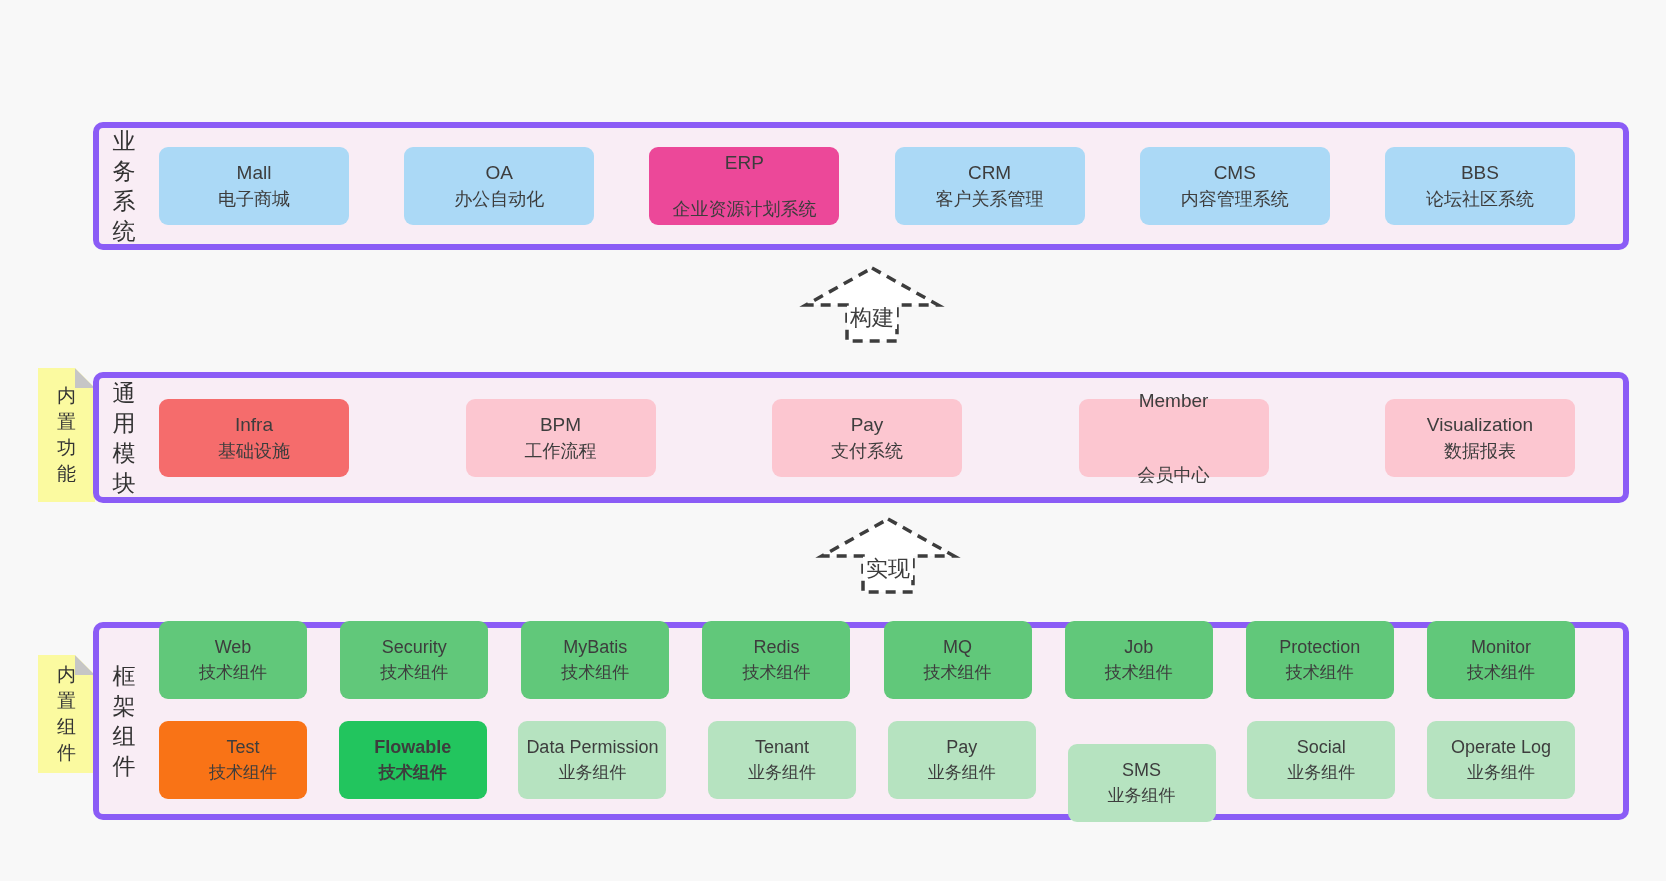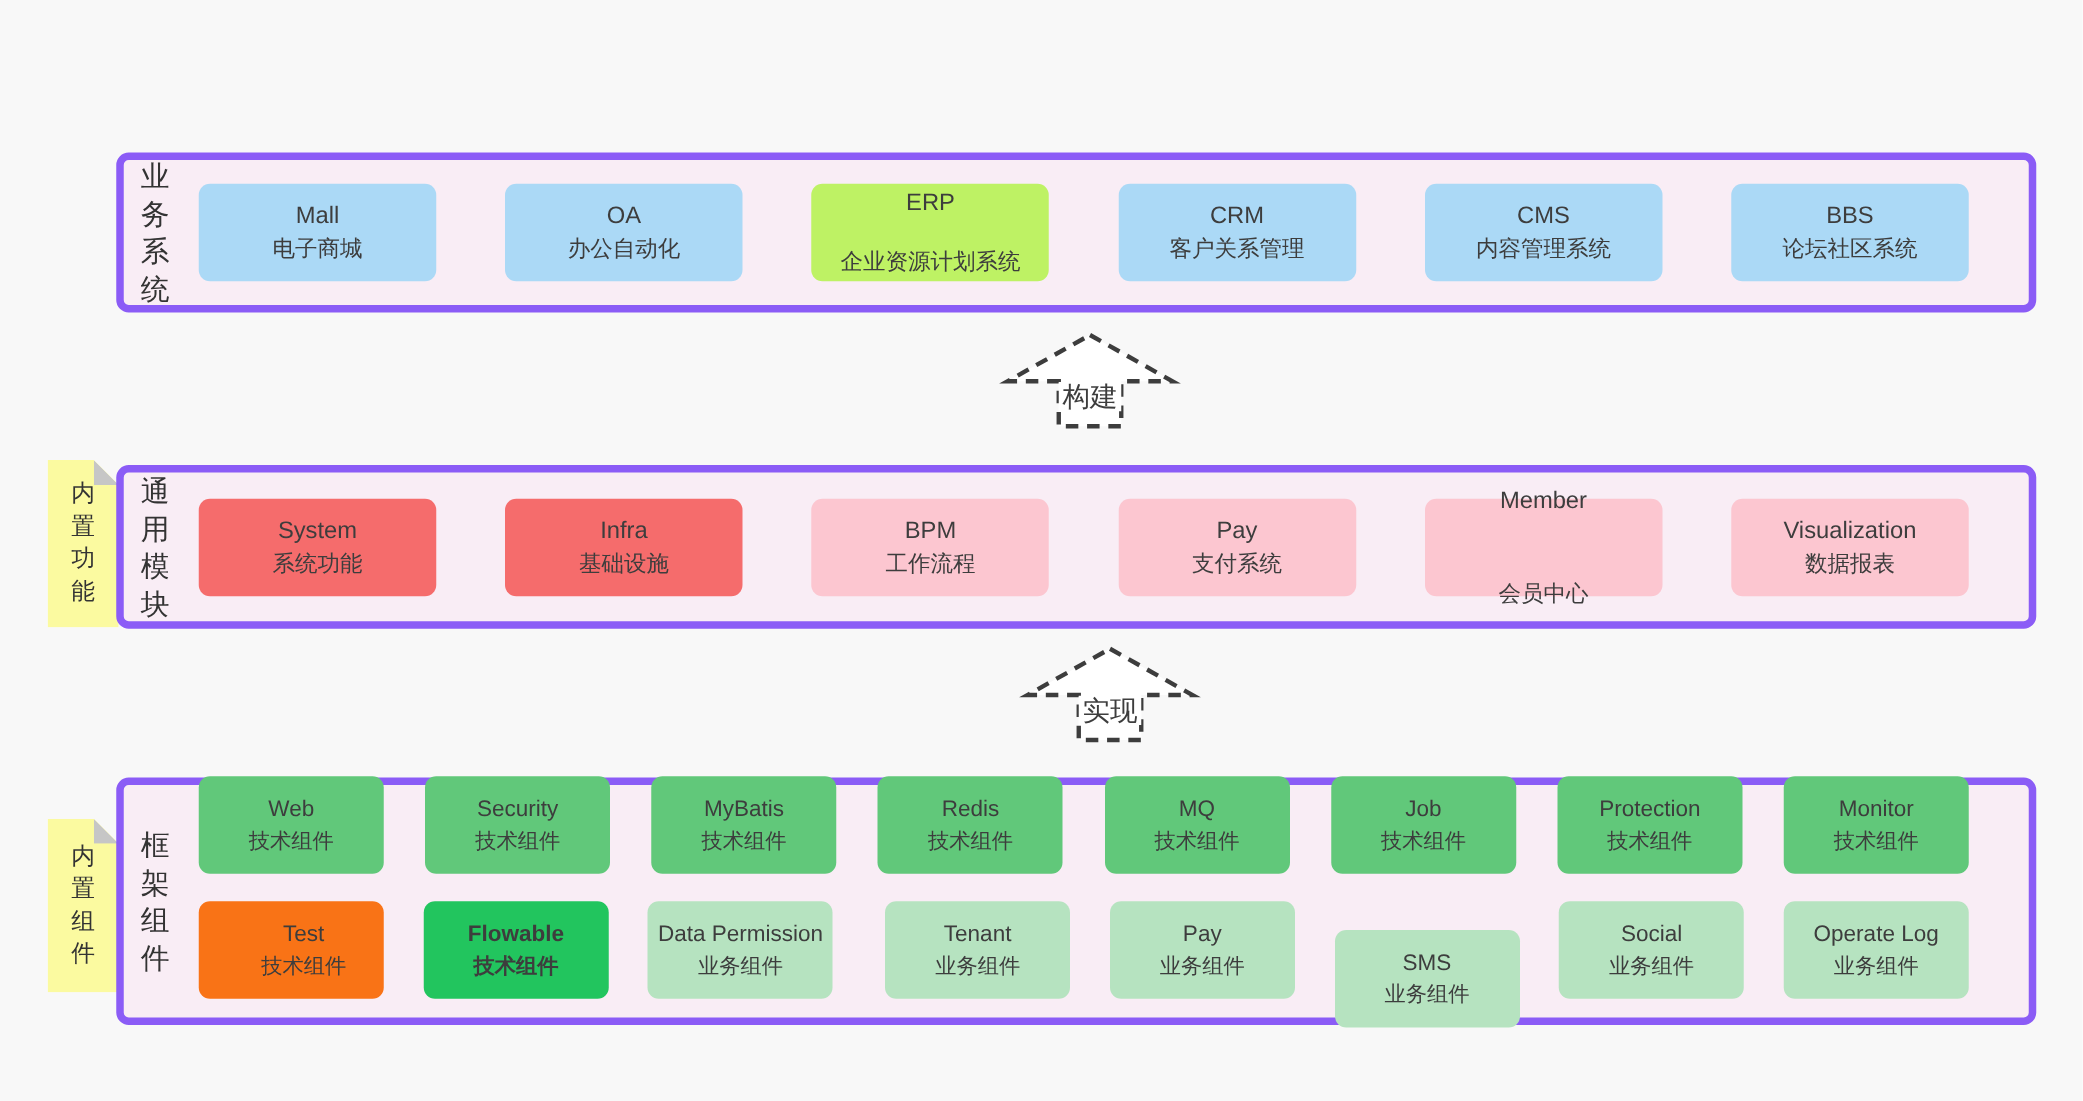--- a/index.html
+++ b/index.html
@@ -32,21 +32,21 @@
     background:#ffffff;font-size:22px;line-height:23px;padding:0 3px;white-space:nowrap;
   }
   .a0{left:802px;top:266px}
   .a1{left:818px;top:517px}
   .note{
     position:absolute;left:38px;width:57px;background:#fbfaa0;z-index:1;
     display:flex;align-items:center;justify-content:center;
     clip-path:polygon(0 0,calc(100% - 20px) 0,100% 20px,100% 100%,0 100%);
   }
   .n1{top:368px;height:134px}
-  .n2{top:655px;height:139px}
+  .n2{top:655px;height:118px}
   .note-fold{position:absolute;top:0;right:0;width:20px;height:20px;background:#c6c6c6;clip-path:polygon(0 0,100% 100%,0 100%)}
   .note-text{width:24px;text-align:center;word-break:break-all;font-size:19px;line-height:26px;color:#333}
 </style>
 </head>
 <body>
 
 <div class="canvas">
 
   <div class="note n1">
     <div class="note-fold"></div>
@@ -64,21 +64,21 @@
     <div class="rows">
         <div class="card-row">
           <div class="card" style="background: rgb(171, 217, 246);">
             <div class="card-title">Mall</div>
             <div class="card-subtitle">电子商城</div>
           </div>
           <div class="card" style="background: rgb(171, 217, 246);">
             <div class="card-title">OA</div>
             <div class="card-subtitle">办公自动化</div>
           </div>
-          <div class="card" style="background: #bef264; gap: 20px;">
+          <div class="card" style="background: #ec4899; gap: 20px;">
             <div class="card-title">ERP</div>
             <div class="card-subtitle">企业资源计划系统</div>
           </div>
           <div class="card" style="background: rgb(171, 217, 246);">
             <div class="card-title">CRM</div>
             <div class="card-subtitle">客户关系管理</div>
           </div>
           <div class="card" style="background: rgb(171, 217, 246);">
             <div class="card-title">CMS</div>
             <div class="card-subtitle">内容管理系统</div>
@@ -98,24 +98,20 @@
     <div class="arrow-label">构建</div>
   </div>
 
   <div class="panel p1">
     <div class="v-label">
       <div class="v-label-text">通用模块</div>
     </div>
     <div class="rows">
         <div class="card-row">
           <div class="card" style="background: rgb(245, 108, 108);">
-            <div class="card-title">System</div>
-            <div class="card-subtitle">系统功能</div>
-          </div>
-          <div class="card" style="background: rgb(245, 108, 108);">
             <div class="card-title">Infra</div>
             <div class="card-subtitle">基础设施</div>
           </div>
           <div class="card" style="background: rgb(252, 198, 208);">
             <div class="card-title">BPM</div>
             <div class="card-subtitle">工作流程</div>
           </div>
           <div class="card" style="background: rgb(252, 198, 208);">
             <div class="card-title">Pay</div>
             <div class="card-subtitle">支付系统</div>

